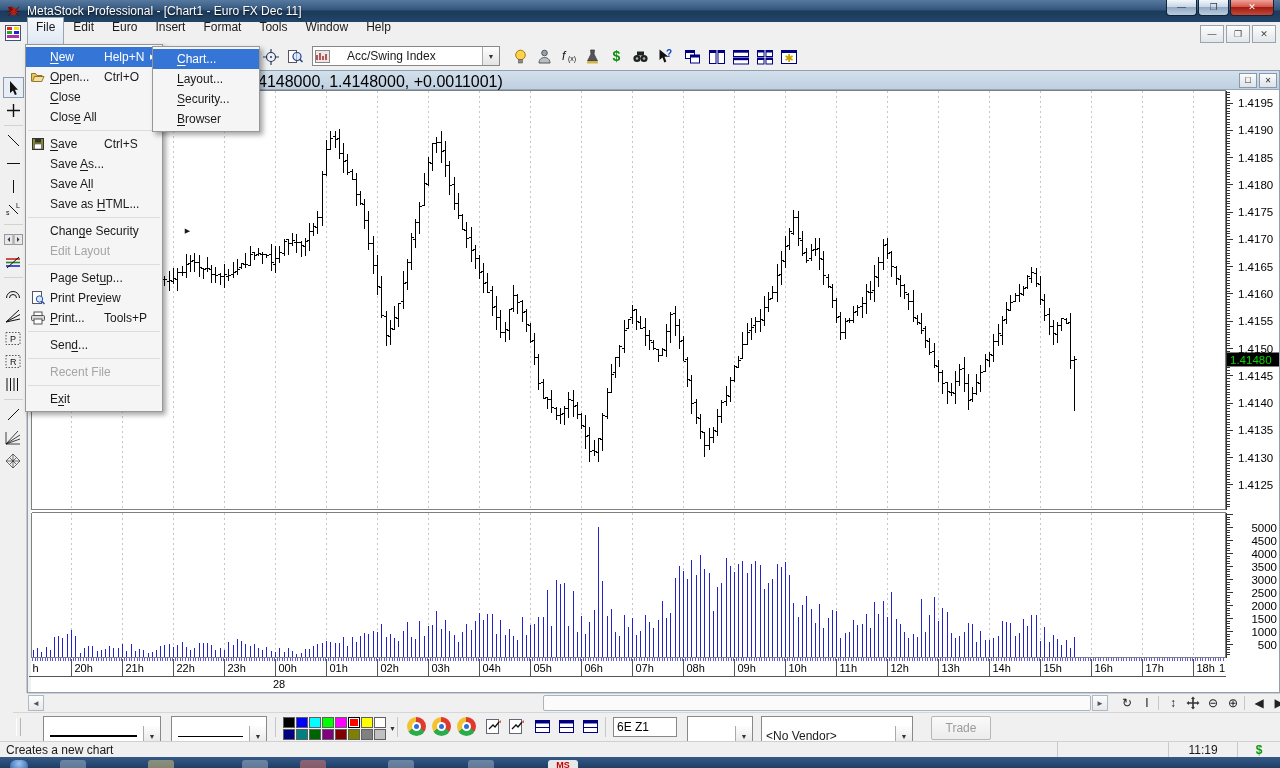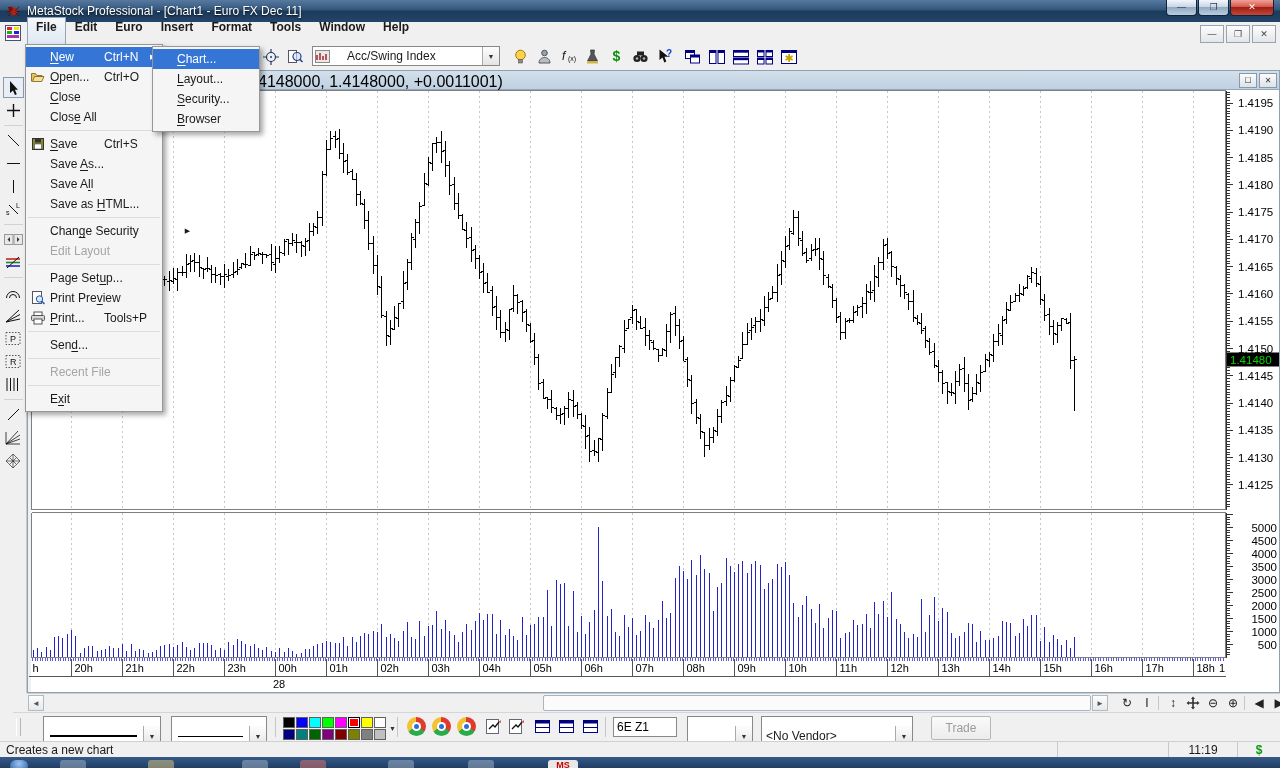--- a/index.html
+++ b/index.html
@@ -14,21 +14,21 @@
   .appicon{width:15px;height:15px;margin-left:6px;flex:0 0 auto;}
   .winbtns{position:absolute;right:6px;top:0;display:flex;}
   .wbtn{width:29px;height:15px;border:1px solid #10243a;border-top:none;border-radius:0 0 4px 4px;
     display:flex;align-items:center;justify-content:center;color:#fff;font-size:9px;line-height:1;
     background:linear-gradient(180deg,#f3f7fb,#c8d6e6 45%,#93aac2 50%,#b9cde0);color:#2a3c50;margin-left:1px;}
   .wbtn.close{width:42px;background:linear-gradient(180deg,#f0a198,#d6574a 45%,#a01e12 50%,#c4483a);color:#fff;}
   
   #menubar{left:0;top:22px;width:1280px;height:22px;background:#f0f0f0;border-bottom:1px solid #dcdcdc;
     display:flex;align-items:center;}
   .mdiicon{width:16px;height:16px;margin:0 6px 0 5px;}
-  .menuitem{padding:2px 8px 15px 8px;margin-top:0px;cursor:default;border:1px solid transparent;font-weight:bold;}
+  .menuitem{padding:2px 8px 15px 8px;margin-top:0px;cursor:default;border:1px solid transparent;}
   .menuitem.active{background:linear-gradient(#f4f8fc,#dbe6f1);border:1px solid #96a5b5;}
   .childbtns{position:absolute;right:4px;top:3px;display:flex;gap:2px;}
   .cbtn{width:22px;height:16px;border:1px solid #9aa4b0;background:linear-gradient(#fdfdfd,#e2e6ea);
     display:flex;align-items:center;justify-content:center;font-size:9px;color:#444;}
   
   #toolbar{left:0;top:44px;width:1280px;height:26px;background:#f0f0f0;border-bottom:1px solid #cfcfcf;}
   .tbtn{width:21px;height:21px;display:flex;align-items:center;justify-content:center;}
   .tgroup{position:absolute;top:2px;display:flex;align-items:center;gap:3px;}
   .combo{width:188px;height:20px;background:#fff;border:1px solid #888;display:flex;align-items:center;box-sizing:border-box;}
   .combo .ctext{flex:1;padding-left:17px;white-space:nowrap;overflow:hidden;}
@@ -2322,21 +2322,21 @@
     <div class="thint" style="left:300px;width:26px;background:rgba(230,120,110,.5)"></div>
     <div class="thint" style="left:388px;width:26px"></div>
     <div class="thint" style="left:468px;width:26px"></div>
     <div class="thint" style="left:548px;width:30px;background:#e8e8e8;color:#c00;font:bold 9px 'Liberation Sans',sans-serif;text-align:center">MS</div>
   </div>
 
   <div id="filemenu" class="menu">
       <div class="mi hl">
         <span class="gut"></span>
         <span class="lab"><u>N</u>ew</span>
-        <span class="acc">Ctrl+N</span>
+        <span class="acc">Help+N</span>
         <span class="arr">▶</span>
       </div>
       <div class="mi">
         <span class="gut">
           <svg width="16" height="16" viewBox="0 0 16 16">
             <path d="M1.5 12.5v-8h4l1.5 2h5v1.5" fill="#e9c45c" stroke="#7a5c10" stroke-width=".8"></path>
             <path d="M2.5 12.5l2-5h9.5l-2.2 5z" fill="#f6df9a" stroke="#7a5c10" stroke-width=".8"></path>
           </svg>
         </span>
         <span class="lab"><u>O</u>pen...</span>

